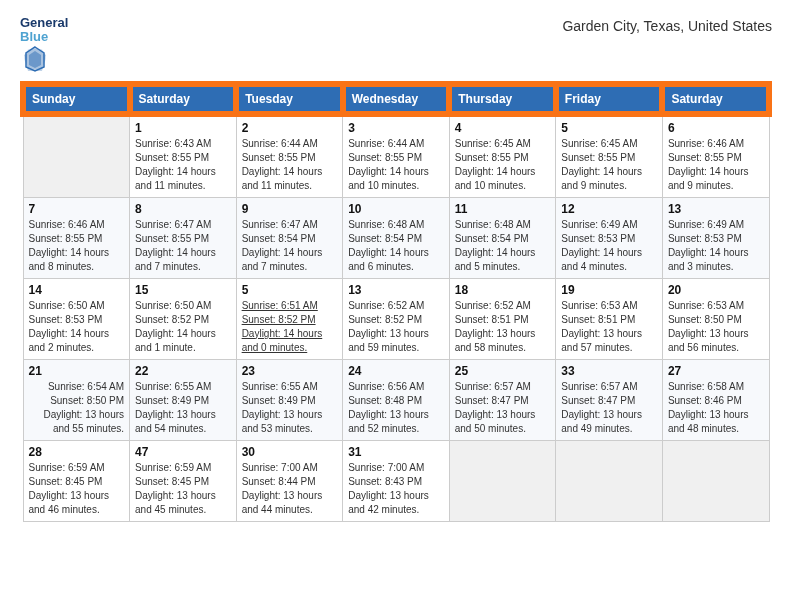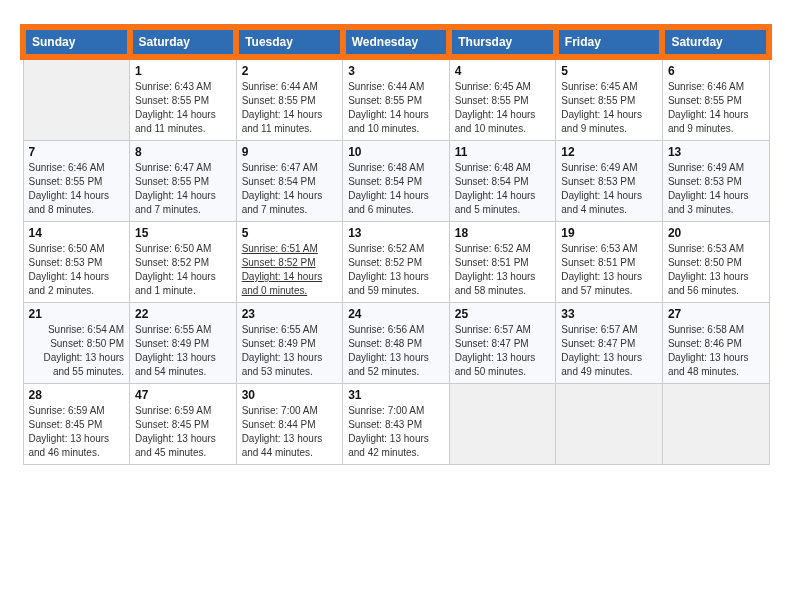--- a/index.html
+++ b/index.html
@@ -93,21 +93,37 @@
     }
     .empty-cell {
       background: #f0f0f0 !important;
     }
   </style>
 </head>
 <body>
 
 <div class="page">
   <div class="header">
+    <div class="logo">
+      <div class="logo-text">
+        <span>General</span>
+        <span style="color:#4fa3d1;">Blue</span>
+      </div>
+      <svg class="logo-icon" viewBox="0 0 22 28" fill="none">
+        <polygon points="4,4 18,4 22,14 18,24 4,24 0,14" fill="#2e6db4" opacity="0.15"></polygon>
+        <polygon points="11,2 20,8 20,22 11,26 2,22 2,8" fill="none" stroke="#2e6db4" stroke-width="1.5"></polygon>
+        <polygon points="11,6 17,10 17,20 11,23 5,20 5,10" fill="#2e6db4" opacity="0.5"></polygon>
+        <polygon points="11,2 22,10 18,26 4,26 0,10" fill="#2e6db4" opacity="0.3"></polygon>
+
+        <path d="M4 6 L18 2 L20 22 L4 26 Z" fill="#1a3a6b" opacity="0.0"></path>
+      </svg>
+
+    </div>
     <div class="title-block">
+      <div class="location">Garden City, Texas, United States</div>
     </div>
   </div>
 
   <table class="calendar">
     <thead>
       <tr>
       <th>Sunday</th>
           <th>Saturday</th>
           <th>Tuesday</th>
           <th>Wednesday</th>

